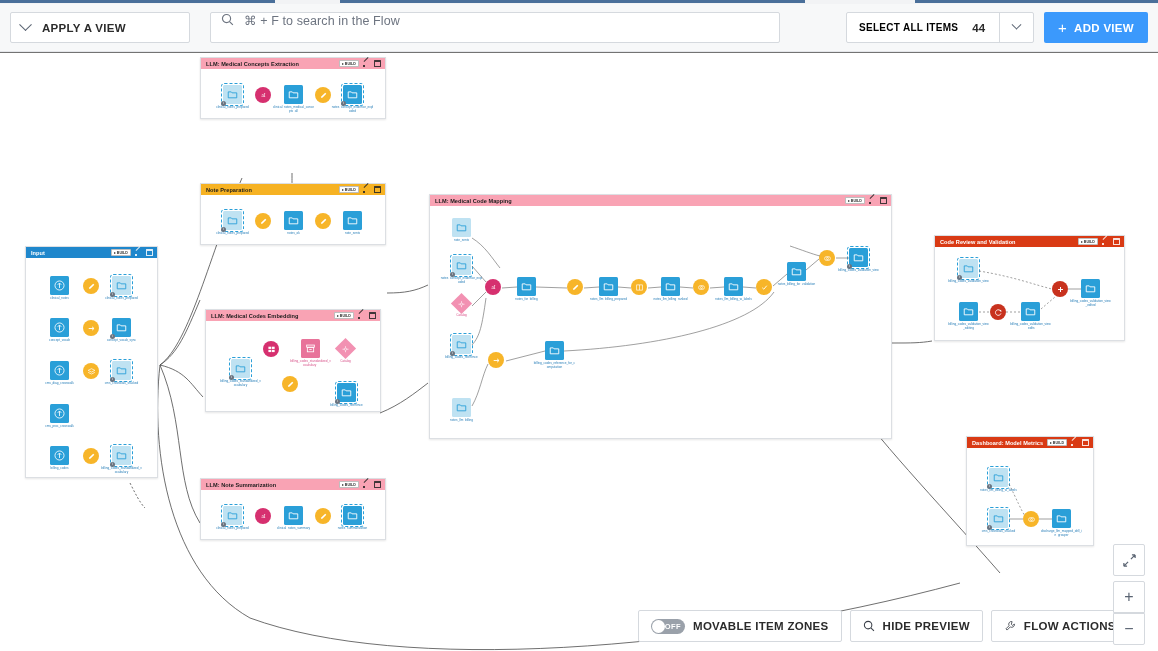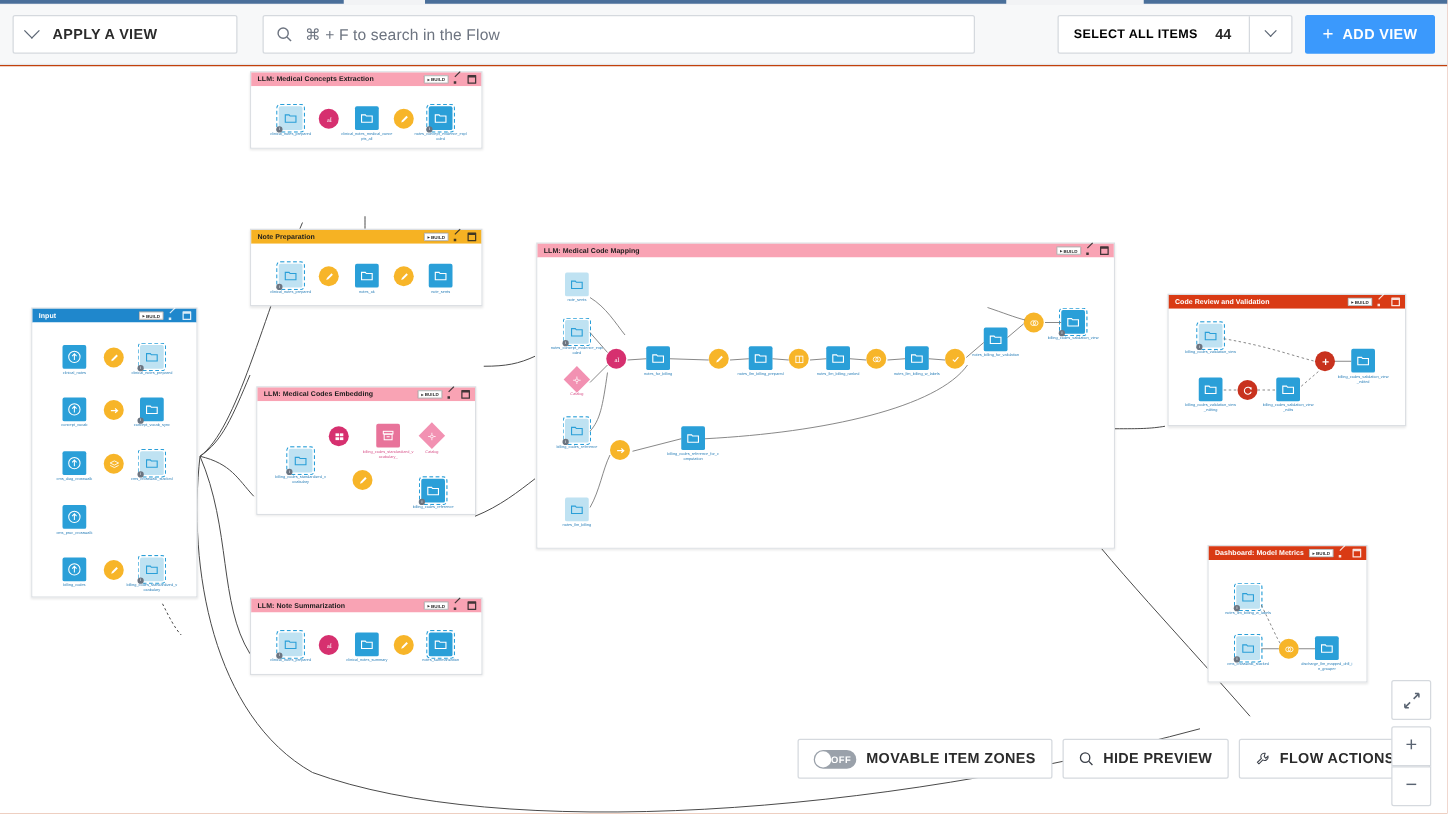--- a/index.html
+++ b/index.html
@@ -2,21 +2,21 @@
 <html><head>
 <meta charset="utf-8">
 <style>
   * { box-sizing: border-box; margin: 0; padding: 0; }
   html, body {
     width: 1158px; height: 651px;
     font-family: "Liberation Sans", sans-serif;
     background: #f7f8f9;
     overflow: hidden;
   }
-  #app { position: relative; width: 1158px; height: 651px; background: #c2410c; }
+  #app { position: relative; width: 1158px; height: 651px; background: #737373; }
 
   
   .topstrip { position:absolute; top:0; left:0; width:1158px; height:4px; background:#f2f3f5; }
   .topstrip .seg { position:absolute; top:0; height:3px; background:#4a6f9a; }
 
   
   .toolbar {
     position: absolute; top: 4px; left: 0; width: 1158px; height: 48px;
     background: #f7f8f9; border-bottom: 1px solid #e4e6ea;
     display: flex; align-items: center; padding: 0 10px; gap: 10px;
@@ -25,21 +25,21 @@
     height: 31px; background: #fff; border: 1px solid #d5d9de; border-radius: 2px;
     display: flex; align-items: center; font-size: 11.5px; font-weight: bold;
     color: #2b2b2b; letter-spacing: .3px; cursor: pointer;
   }
   .apply-view { width: 180px; padding: 0 10px; gap: 12px; }
   .chev { display:inline-block; width:9px; height:9px; border-right:1.6px solid #5a6472;
           border-bottom:1.6px solid #5a6472; transform: rotate(45deg) translate(-2px,-2px); }
   .chev.small { width:7px; height:7px; border-width:1.4px; }
   .search-box {
     flex: 0 0 auto; width: 570px; height: 31px; background:#fff;
-    border:1px solid #d5d9de; border-radius:2px; display:flex; align-items:center;
+    border:1px solid #d5d9de; border-radius:2px; display:flex; align-items:flex-start;
     padding: 0 10px; gap: 10px; margin-left: 10px;
   }
   .search-txt { font-size: 12.5px; color:#6d7480; font-weight: normal; letter-spacing:.1px;}
   .spacer { flex: 1 1 auto; }
   .select-all {
     display:flex; align-items:center; height:31px; border:1px solid #d5d9de;
     background:#fff; border-radius:2px;
   }
   .select-all .lbl { padding: 0 14px 0 12px; font-size:10px; font-weight:bold; letter-spacing:.3px; }
   .select-all .cnt { font-size:11.5px; font-weight:bold; padding-right:14px; color:#2b2b2b;}
@@ -103,21 +103,21 @@
   .ndiam > * { transform: rotate(-45deg); }
   .nlabel { position:absolute; left:50%; transform:translateX(-50%); top:21px;
             font-size:3.1px; line-height:3.6px; color:#2a7fb8; text-align:center;
             width:42px; white-space:normal; word-break:break-all; }
   .nlabel.pinkc { color:#d8548b; }
   .badge { position:absolute; left:-2px; bottom:-2px; width:5px; height:5px; border-radius:50%;
            background:#6b7480; color:#fff; font-size:3.4px; line-height:5px; text-align:center; }
   .gicon { color:#fff; }
 
   
-  .bottombar { position:absolute; left:638px; bottom:28px; display:flex; align-items:flex-end; gap:8px; }
+  .bottombar { position:absolute; left:638px; bottom:9px; display:flex; align-items:flex-end; gap:8px; }
   .bb-box { height:32px; background:#fff; border:1px solid #d5d9de; border-radius:2px;
             display:flex; align-items:center; padding:0 12px; gap:8px; font-size:11.5px;
             font-weight:bold; letter-spacing:.3px; color:#2b2b2b; cursor:pointer; }
   .toggle { width:34px; height:15px; border-radius:8px; background:#9aa1aa; position:relative;
             display:flex; align-items:center; }
   .toggle .knob { width:13px; height:13px; border-radius:50%; background:#fff; position:absolute; left:1px; }
   .toggle .off { position:absolute; right:4px; font-size:7.5px; color:#fff; font-weight:bold; letter-spacing:.4px;}
 
   .zoomctl { position:absolute; right:13px; bottom:0px; display:flex; flex-direction:column; }
   .zoomctl > div { width:32px; height:32px; background:#fff; border:1px solid #d5d9de;

